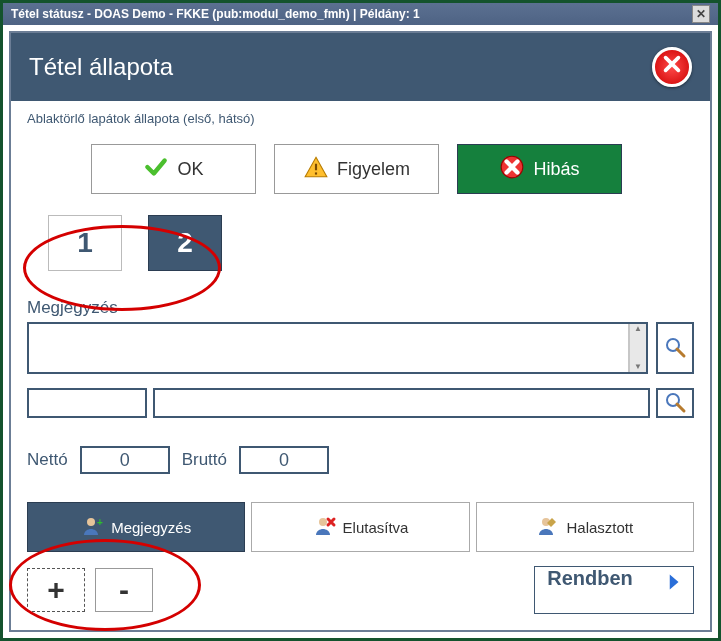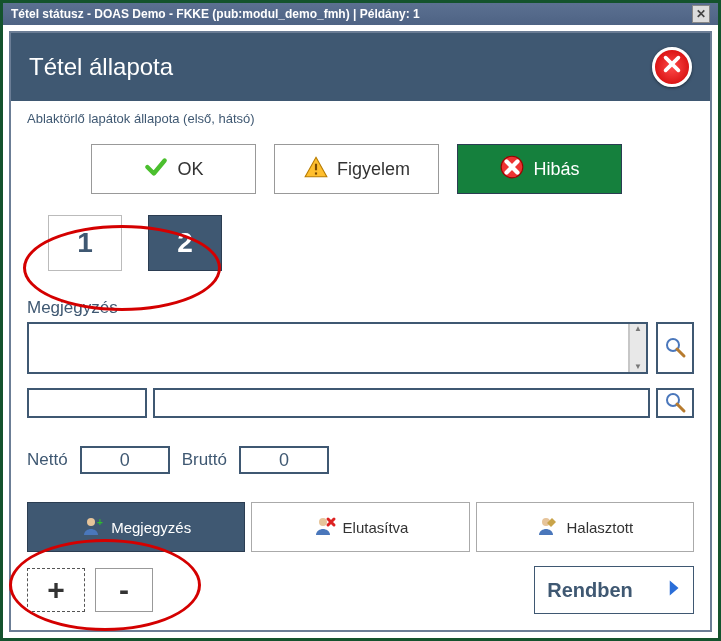--- a/index.html
+++ b/index.html
@@ -133,21 +133,21 @@
   .bottom-row { display:flex; align-items:center; }
   .pm-btn {
     width:58px; height:44px; border:1px solid #999; background:#fff;
     display:flex;align-items:center;justify-content:center;
     font-size:30px; font-weight:bold; color:#333; margin-right:10px;
   }
   .pm-btn.plus{ border:1px dashed #555; }
   .ok-btn {
     margin-left:auto; width:160px; height:48px;
     border:1px solid #3f5872; background:#fff;
-    display:flex;align-items:center;justify-content:center; gap:18px;
+    display:flex;justify-content:center; gap:18px;
     font-size:20px; color:#3f5872; font-weight:bold;
   }
   .ok-btn svg{width:30px;height:30px;}
 
   
   .annot {
     position:absolute; border:3px solid #d40000; border-radius:50%;
     pointer-events:none;
   }
 </style>

